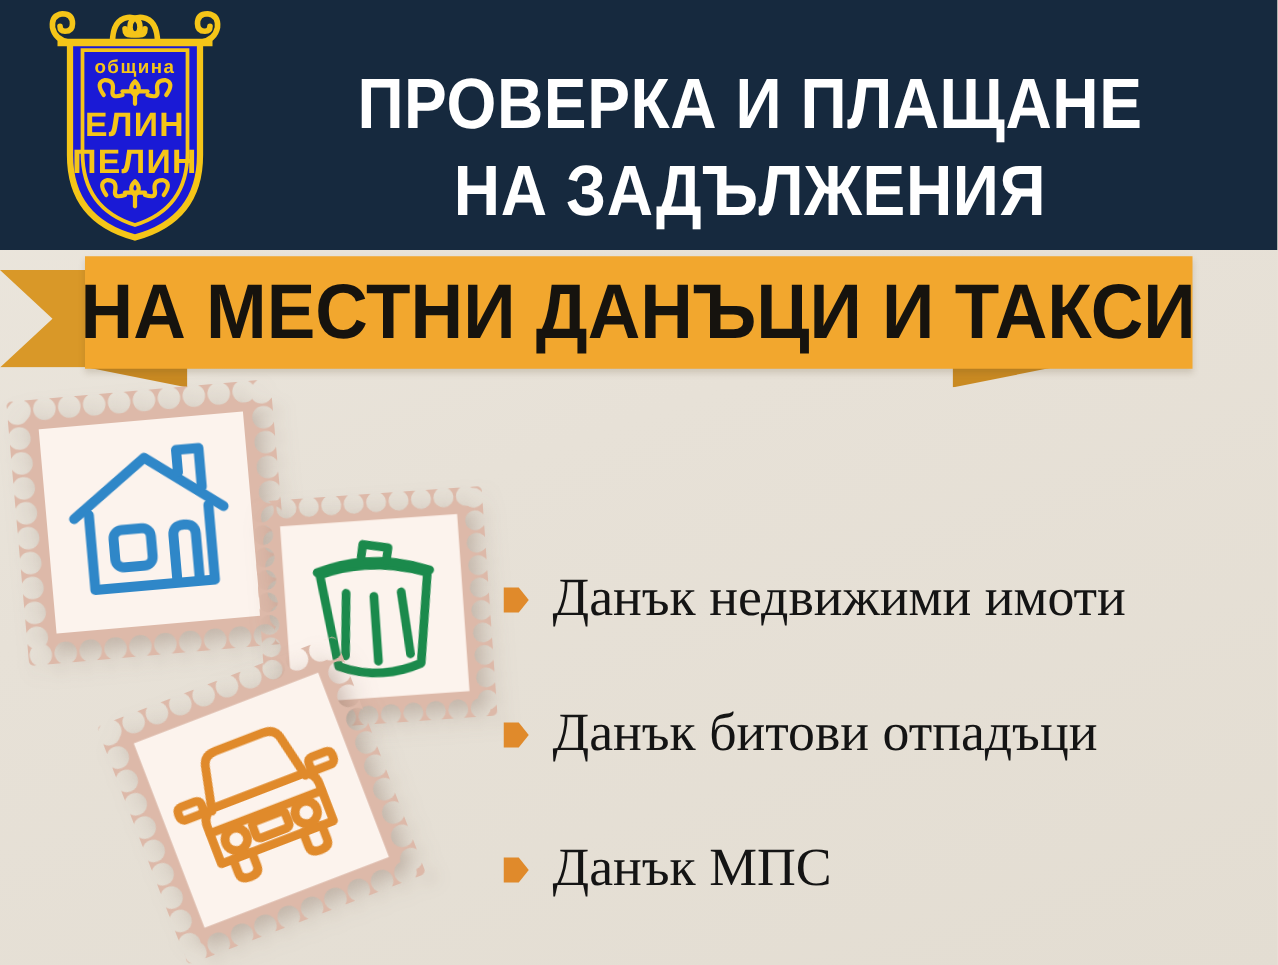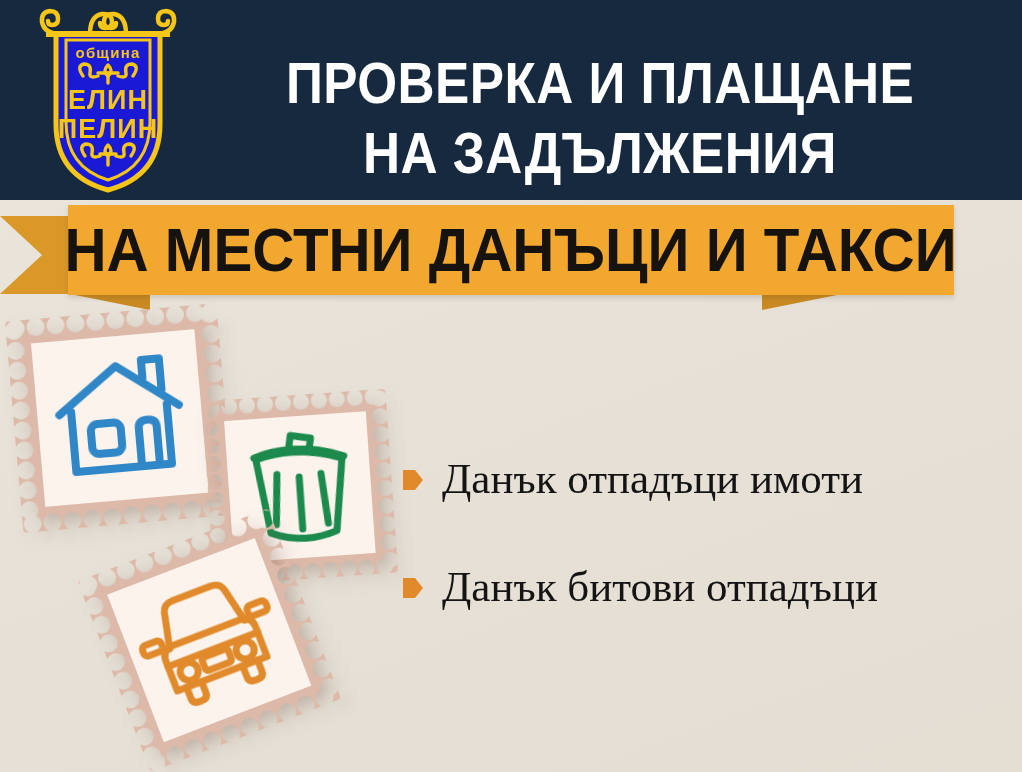--- a/index.html
+++ b/index.html
@@ -365,26 +365,32 @@
       </g>
     </svg>
   </div>
 
   <div class="bullets">
 
     <div class="bullet-row">
       <svg class="bullet-mark" viewBox="0 0 22 26">
         <path d="M1 3 L13 3 L21 13 L13 23 L1 23 Z" fill="#e08a2b"></path>
       </svg>
-      <span class="bullet-text">Данък отпадъци имоти</span>
+      <span class="bullet-text">Данък недвижими имоти</span>
     </div>
 
     <div class="bullet-row">
       <svg class="bullet-mark" viewBox="0 0 22 26">
         <path d="M1 3 L13 3 L21 13 L13 23 L1 23 Z" fill="#e08a2b"></path>
       </svg>
       <span class="bullet-text">Данък битови отпадъци</span>
     </div>
 
+    <div class="bullet-row">
+      <svg class="bullet-mark" viewBox="0 0 22 26">
+        <path d="M1 3 L13 3 L21 13 L13 23 L1 23 Z" fill="#e08a2b"></path>
+      </svg>
+      <span class="bullet-text">Данък МПС</span>
+    </div>
 
   </div>
 
 </div>
 
 </body></html>

